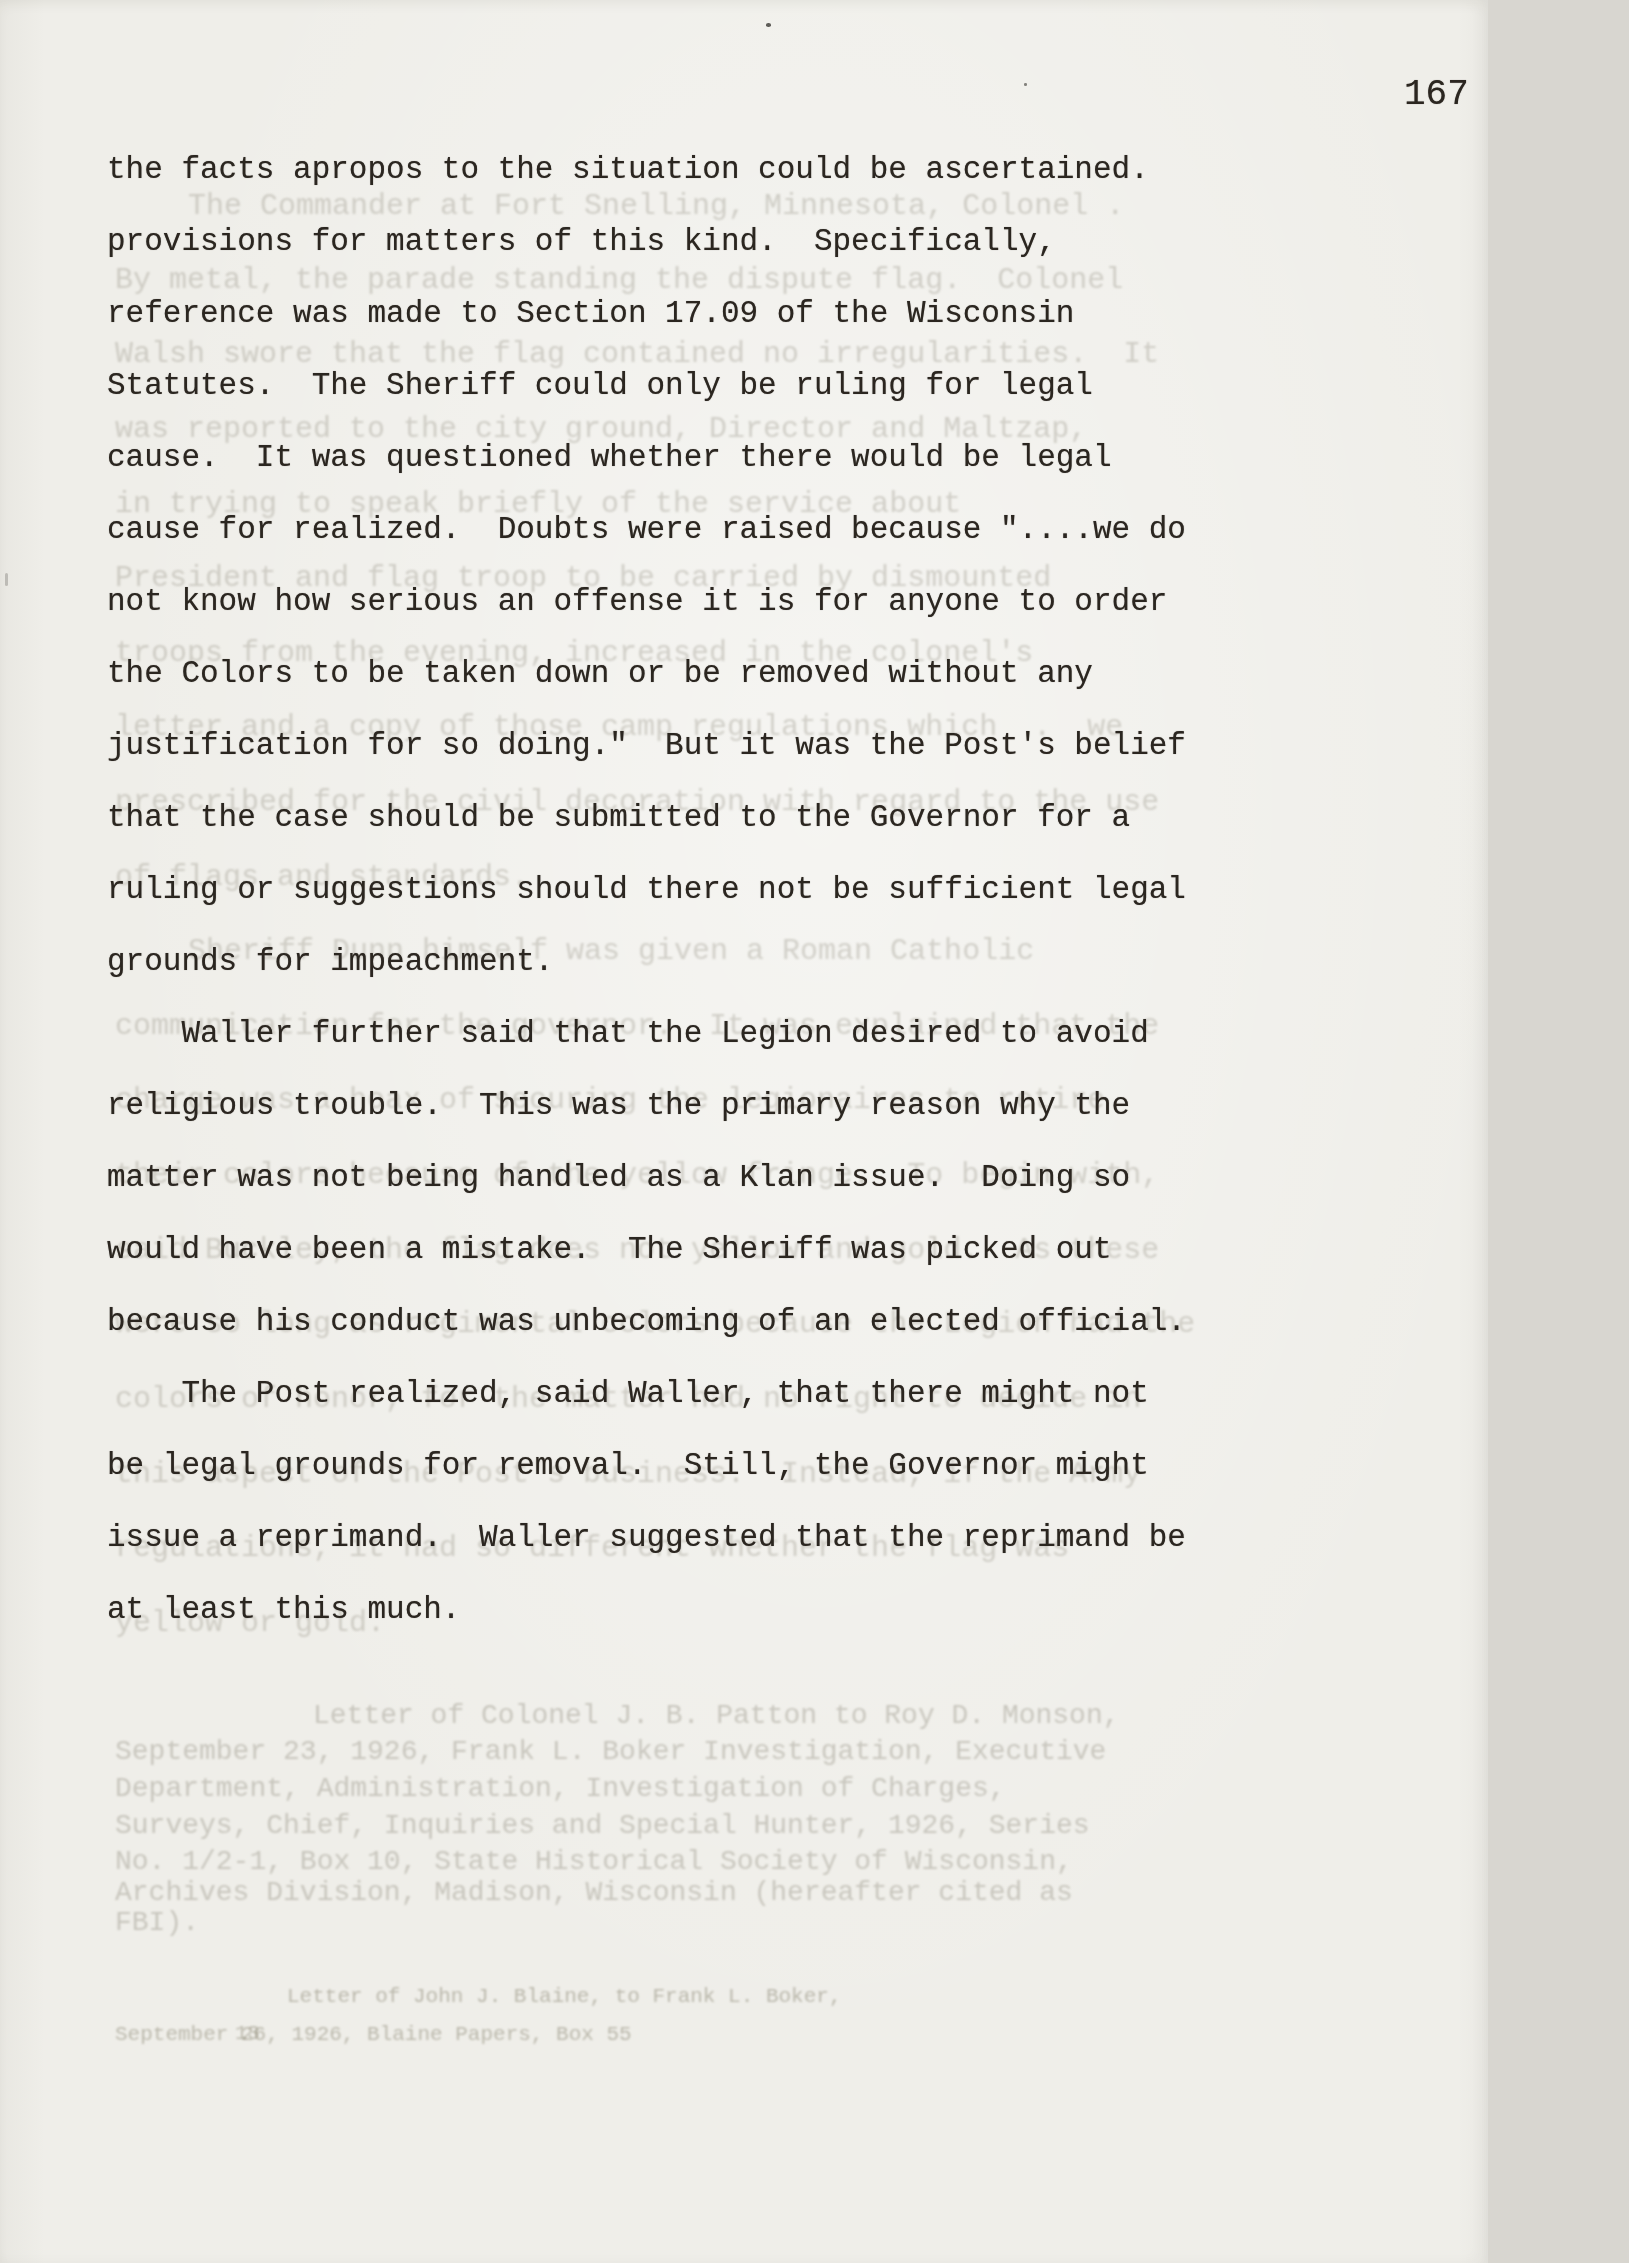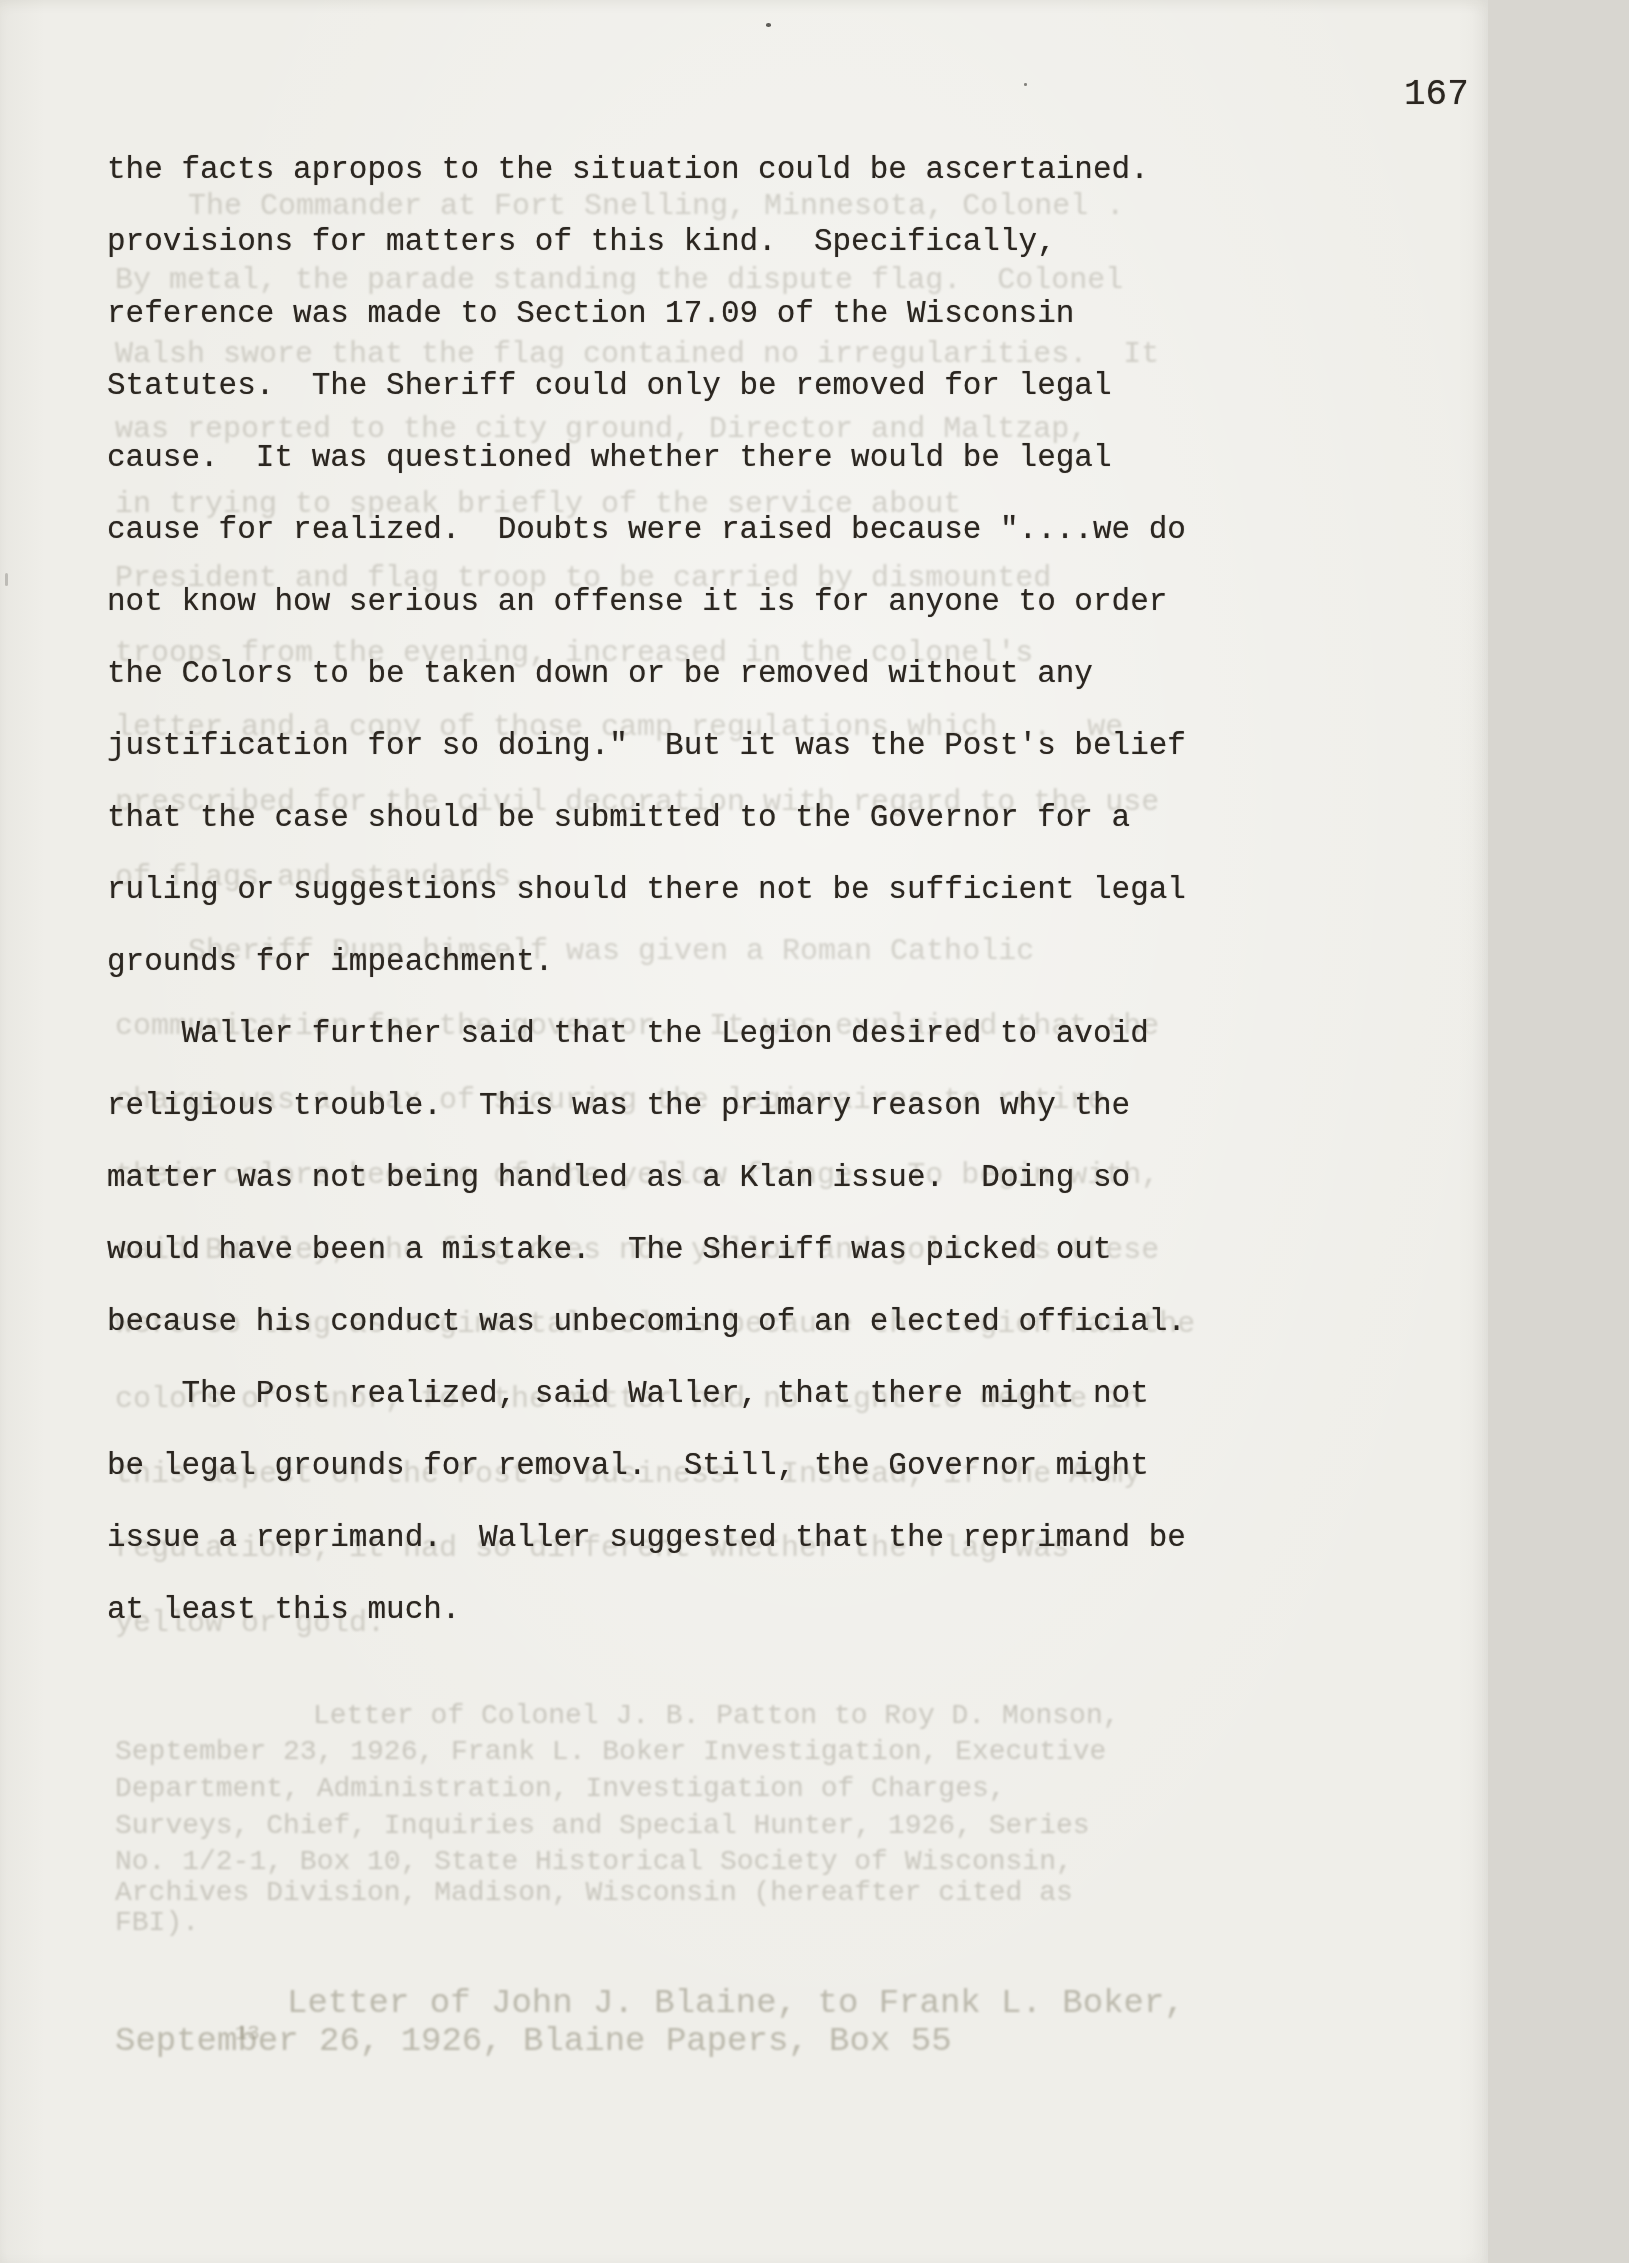--- a/index.html
+++ b/index.html
@@ -34,21 +34,21 @@
     font-size:30px;color:#8e8a7c;opacity:0.34;
     filter:blur(1.1px);
   }
   .ghost-fn{
     position:absolute;white-space:pre;line-height:1;
     font-size:28px;color:#8e8a7c;opacity:0.40;
     filter:blur(1px);
   }
   .ghost-cite{
     position:absolute;white-space:pre;line-height:1;
-    font-size:34px;color:#87836f;opacity:0.50;
+    font-size:21px;color:#87836f;opacity:0.50;
     filter:blur(0.8px);
   }
   .ghost-cite-marker{
     position:absolute;white-space:pre;line-height:1;
     font-size:20.6px;color:#87836f;opacity:0.50;
     filter:blur(0.8px);
   }
   .speck{position:absolute;background:#3a3833;border-radius:50%;}
   .speck-a{top:23px;left:766px;width:4.5px;height:3.6px;opacity:.8;}
   .speck-b{top:83px;left:1024px;width:2.7px;height:2.7px;opacity:.6;}
@@ -116,21 +116,21 @@
   <div class="ghost-fn fl6">FBI).</div>
 
   <div class="ghost-cite-marker cm">13</div>
   <div class="ghost-cite cl1">Letter of John J. Blaine, to Frank L. Boker,</div>
   <div class="ghost-cite cl2">September 26, 1926, Blaine Papers, Box 55</div>
 
   <div class="text-block">
     <div class="tl">the facts apropos to the situation could be ascertained.</div>
     <div class="tl">provisions for matters of this kind.  Specifically,</div>
     <div class="tl">reference was made to Section 17.09 of the Wisconsin</div>
-    <div class="tl">Statutes.  The Sheriff could only be removed for legal</div>
+    <div class="tl">Statutes.  The Sheriff could only be ruling for legal</div>
     <div class="tl">cause.  It was questioned whether there would be legal</div>
     <div class="tl">cause for realized.  Doubts were raised because "....we do</div>
     <div class="tl">not know how serious an offense it is for anyone to order</div>
     <div class="tl">the Colors to be taken down or be removed without any</div>
     <div class="tl">justification for so doing."  But it was the Post's belief</div>
     <div class="tl">that the case should be submitted to the Governor for a</div>
     <div class="tl">ruling or suggestions should there not be sufficient legal</div>
     <div class="tl">grounds for impeachment.</div>
     <div class="tl">    Waller further said that the Legion desired to avoid</div>
     <div class="tl">religious trouble.  This was the primary reason why the</div>

